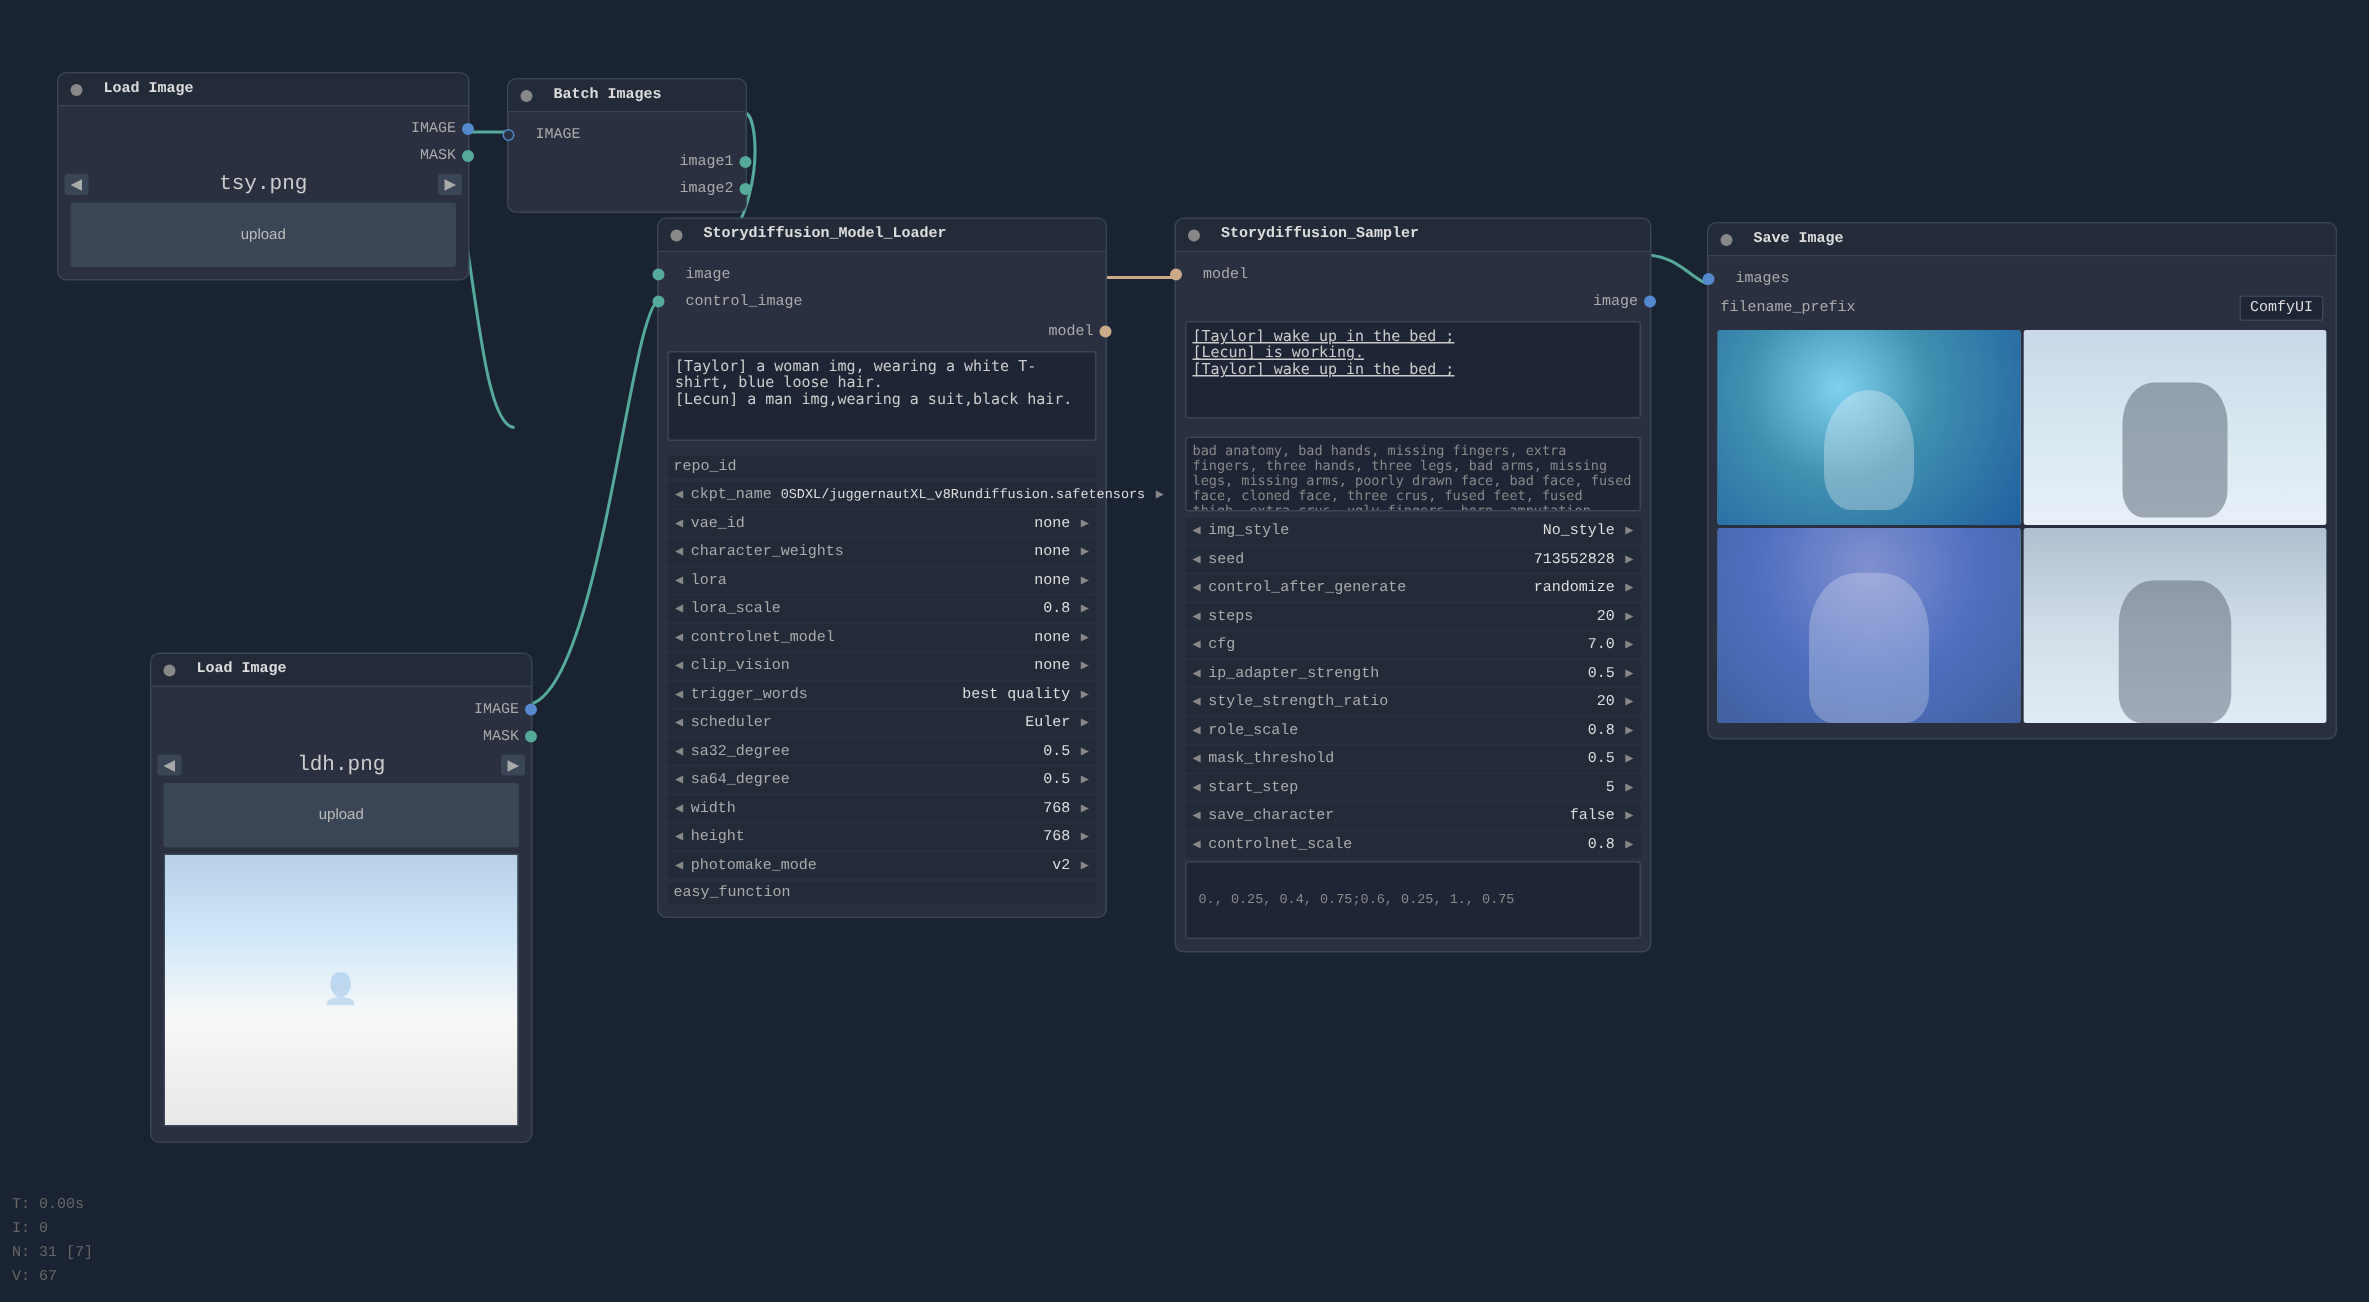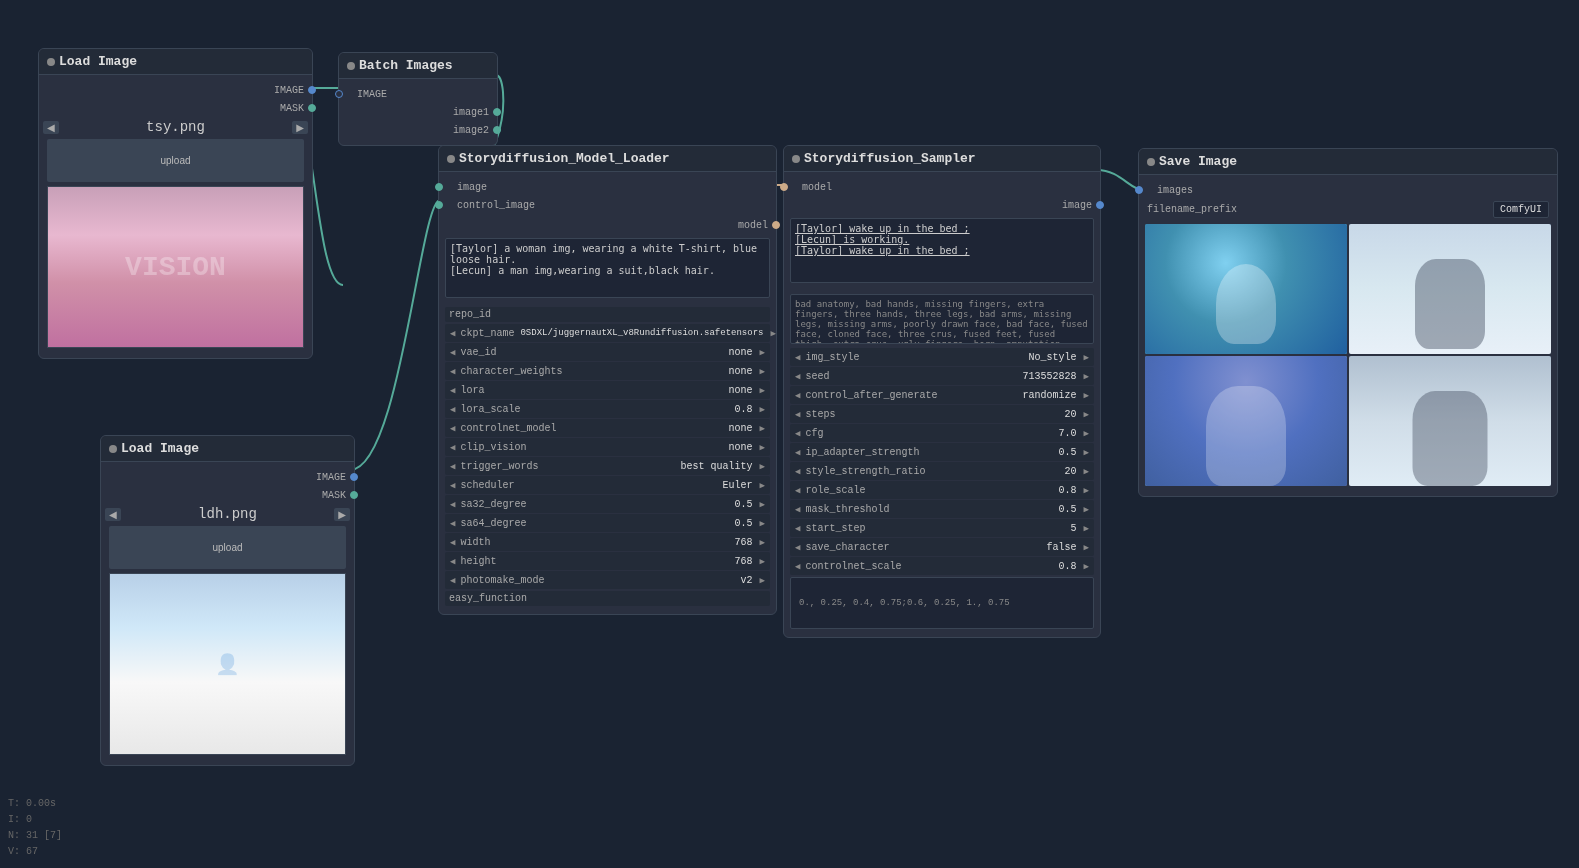--- a/index.html
+++ b/index.html
@@ -25,22 +25,22 @@
       border-radius: 6px;
       min-width: 160px;
     }
     .node-header {
       background: #232b38;
       border-bottom: 1px solid #3a4555;
       padding: 5px 8px;
       border-radius: 5px 5px 0 0;
       display: flex;
       align-items: center;
-      gap: 4px;
-      font-size: 13px;
+      gap: 14px;
+      font-size: 10px;
       font-weight: bold;
       color: #ddd;
     }
     .node-dot {
       width: 8px;
       height: 8px;
       border-radius: 50%;
       background: #555;
       flex-shrink: 0;
     }
@@ -299,23 +299,20 @@
       <div class="port-row output">
         <span class="port-label">MASK</span>
         <div class="port-connector right filled"></div>
       </div>
       <div class="image-control">
         <button class="img-btn">◀</button>
         <span class="img-name">tsy.png</span>
         <button class="img-btn">▶</button>
       </div>
       <button class="upload-btn">upload</button>
-      <div class="image-preview">
-        <div class="girl-img">VISION</div>
-      </div>
     </div>
   </div>
 
   <div class="node" style="left:338px; top:52px; width:155px;">
     <div class="node-header">
       <div class="node-dot active"></div>
       <span>Batch Images</span>
     </div>
     <div class="node-body">
       <div class="port-row">
@@ -352,21 +349,21 @@
         <span class="img-name">ldh.png</span>
         <button class="img-btn">▶</button>
       </div>
       <button class="upload-btn">upload</button>
       <div class="image-preview">
         <div class="man-img">👤</div>
       </div>
     </div>
   </div>
 
-  <div class="node" style="left:438px; top:145px; width:339px;">
+  <div class="node" style="left:438px; top:145px; width:300px;">
     <div class="node-header">
       <div class="node-dot active"></div>
       <span>Storydiffusion_Model_Loader</span>
     </div>
     <div class="node-body">
       <div class="port-row">
         <div class="port-connector left filled"></div>
         <span class="port-label" style="margin-left:10px;">image</span>
       </div>
       <div class="port-row">

